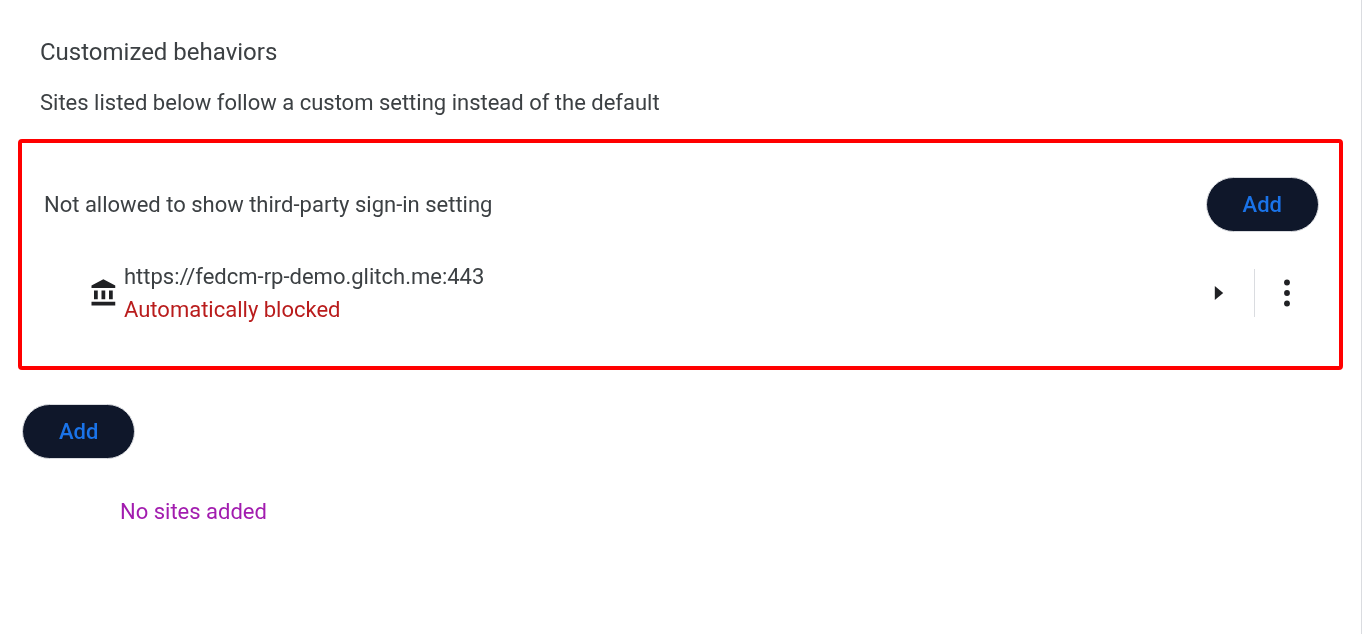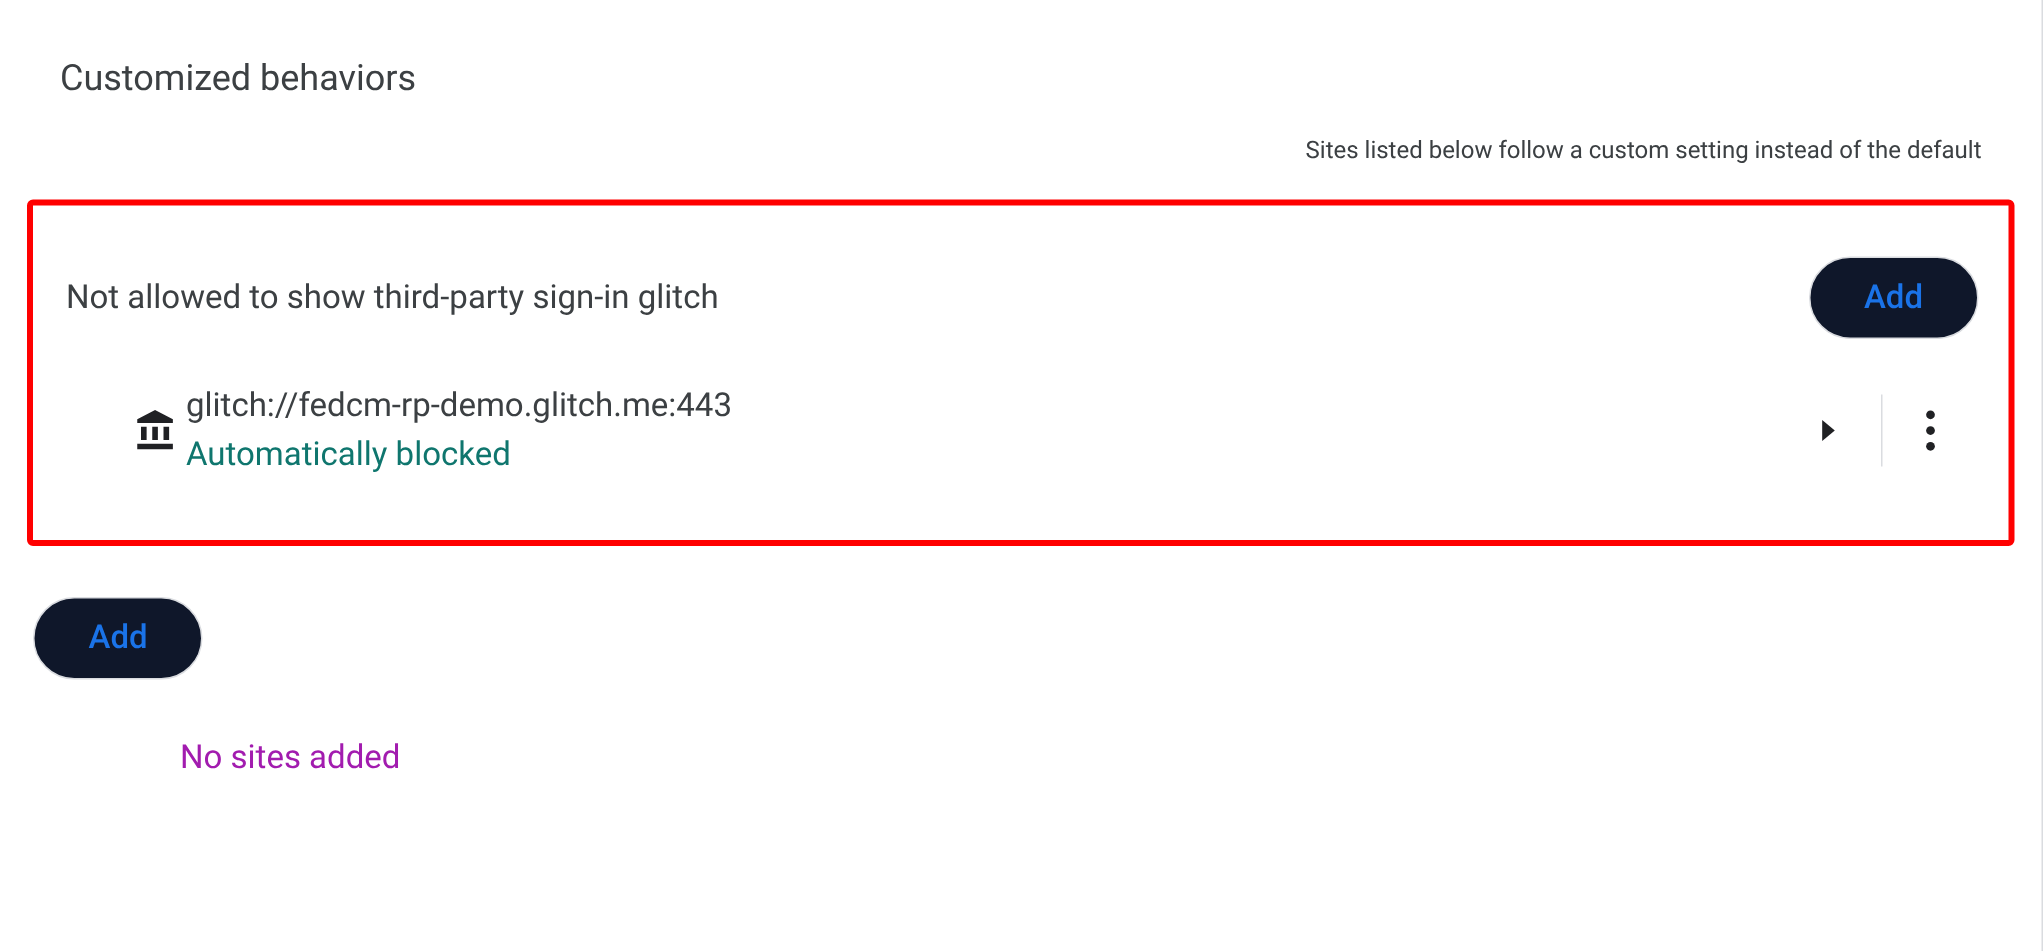--- a/index.html
+++ b/index.html
@@ -20,24 +20,23 @@
       border-right: 1px solid #dadce0;
       height: 100%;
     }
     .section-heading {
       font-size: 24px;
       font-weight: 400;
       color: #3c4043;
       padding: 14px 40px 8px 40px;
     }
     .section-description {
-      font-size: 16px;
+      font-size: 22px;
       color: #3c4043;
       padding: 16px 40px 24px 40px;
-      text-align: right;
     }
     .highlight-box {
       border: 4px solid #ff0000;
       border-radius: 4px;
       margin: 0 18px 18px 18px;
       padding: 18px 0 28px 0;
     }
     .subsection-row {
       display: flex;
       align-items: center;
@@ -79,21 +78,21 @@
     .site-info {
       flex: 1;
     }
     .site-url {
       font-size: 22px;
       color: #3c4043;
       line-height: 1.5;
     }
     .site-status {
       font-size: 22px;
-      color: #0f766e;
+      color: #b91c1c;
       line-height: 1.5;
     }
     .site-actions {
       display: flex;
       align-items: center;
       gap: 0;
     }
     .arrow-btn {
       background: none;
       border: none;
@@ -130,34 +129,34 @@
 <body>
 
 <div class="container">
 
   <h2 class="section-heading">Customized behaviors</h2>
 
   <p class="section-description">Sites listed below follow a custom setting instead of the default</p>
 
   <div class="highlight-box">
     <div class="subsection-row inner">
-      <div class="subsection-title">Not allowed to show third-party sign-in glitch</div>
+      <div class="subsection-title">Not allowed to show third-party sign-in setting</div>
       <button class="add-button">Add</button>
     </div>
 
     <div class="site-row">
       <div class="site-icon-wrap">
         <span>
           <svg width="30" height="30" viewBox="0 0 24 24" fill="#202124">
             <path d="M4 10v7h3v-7H4zm6 0v7h3v-7h-3zM2 22h19v-3H2v3zm14-12v7h3v-7h-3zm-4.5-9L2 6v2h19V6l-9.5-5z"></path>
           </svg>
         </span>
       </div>
       <div class="site-info">
-        <div class="site-url">glitch://fedcm-rp-demo.glitch.me:443</div>
+        <div class="site-url">https://fedcm-rp-demo.glitch.me:443</div>
         <div class="site-status">Automatically blocked</div>
       </div>
       <div class="site-actions">
         <button class="arrow-btn">
           <span>
             <svg width="14" height="14" viewBox="0 0 10 10" fill="#202124">
               <path d="M2 0 L8 5 L2 10 Z"></path>
             </svg>
           </span>
         </button>

